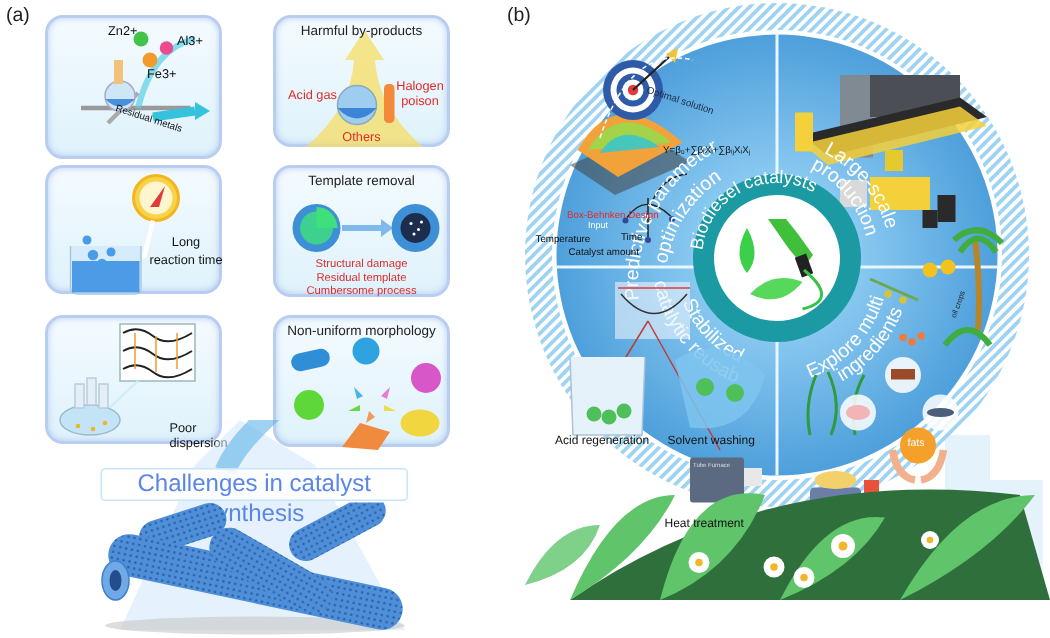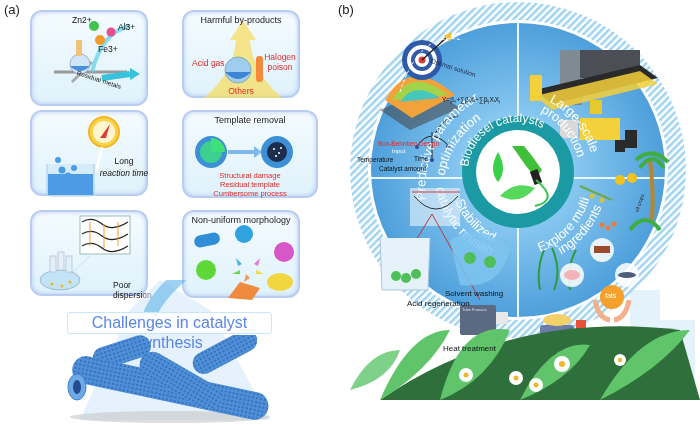--- a/index.html
+++ b/index.html
@@ -70,24 +70,24 @@
     <polygon points="68,26 78,12 74,26" fill="#e23a3a"></polygon>
     <line x1="70" y1="35" x2="64" y2="60" stroke="#ffffff" stroke-width="3"></line>
     <path d="M15 52 L15 80 Q15 84 20 84 L58 84 Q62 84 62 80 L62 52" fill="#d6ecfa" stroke="#a8c8e0"></path>
     <rect x="16" y="62" width="45" height="21" fill="#4d9be6"></rect>
     <circle cx="26" cy="48" r="3" fill="#4b9ce8"></circle>
     <circle cx="30" cy="58" r="3.5" fill="#4b9ce8"></circle>
     <circle cx="42" cy="56" r="3" fill="#4b9ce8"></circle>
     <circle cx="36" cy="64" r="3.5" fill="#4b9ce8"></circle>
   </svg>
   <span class="abs small center" style="left:66px;top:44px;width:52px;">Long</span>
-  <span class="abs small center" style="left:64px;top:56px;width:56px;font-style:italic;">reaction time</span>
-</div>
-
-<div class="card" style="left:182px;top:110px;width:136px;height:88px;">
+  <span class="abs small center" style="left:64px;top:56px;width:56px;">reaction time</span>
+</div>
+
+<div class="card" style="left:182px;top:110px;width:118px;height:88px;">
   <svg class="abs" style="left:0;top:0;" width="118" height="88">
     <circle cx="27" cy="40" r="16" fill="#3d8fd6"></circle>
     <path d="M27 40 L27 26 A14 14 0 0 1 41 40 Z" fill="#42e07a"></path>
     <circle cx="27" cy="40" r="11" fill="#3de07c" opacity="0.8"></circle>
     <path d="M44 38 L70 38 L70 34 L78 40 L70 46 L70 42 L44 42 Z" fill="#7fb9ee"></path>
     <circle cx="93" cy="40" r="16" fill="#3d8fd6"></circle>
     <circle cx="93" cy="40" r="10" fill="#1c2d4e"></circle>
     <circle cx="90" cy="37" r="1" fill="#fff"></circle>
       <circle cx="95" cy="41" r="1" fill="#fff"></circle>
       <circle cx="92" cy="44" r="1" fill="#fff"></circle>
@@ -343,19 +343,19 @@
 </svg>
 
 <span class="abs" style="left:430px;top:64px;font-size:6.5px;color:#1b2a4a;transform:rotate(18deg);">Optimal solution</span>
 <span class="abs" style="left:442px;top:95px;font-size:6.5px;color:#111;">Y=β₀+∑βᵢXᵢ+∑βᵢⱼXᵢXⱼ</span>
 <span class="abs red" style="left:378px;top:140px;font-size:6.5px;">Box-Behnken Design</span>
 <span class="abs" style="left:392px;top:148px;font-size:6px;color:#fff;">Input</span>
 <span class="abs lbl" style="left:357px;top:156px;font-size:6.5px;">Temperature</span>
 <span class="abs lbl" style="left:414px;top:155px;font-size:6.5px;">Time</span>
 <span class="abs lbl" style="left:379px;top:165px;font-size:6.5px;">Catalyst amount</span>
 
-<span class="abs lbl" style="left:370px;top:299px;margin-left:37px;">Acid regeneration</span>
+<span class="abs lbl" style="left:370px;top:289px;">Acid regeneration</span>
 <span class="abs lbl" style="left:445px;top:289px;">Solvent washing</span>
 <span class="abs lbl" style="left:443px;top:344px;">Heat treatment</span>
 <span class="abs" style="left:462px;top:307px;font-size:4px;color:#dde;">Tube Furnace</span>
 
 <span class="abs" style="left:630px;top:200px;font-size:5px;color:#222;transform:rotate(-70deg);">oil crops</span>
 <span class="abs" style="left:605px;top:292px;font-size:7px;color:#fff;">fats</span>
 
 </body></html>

